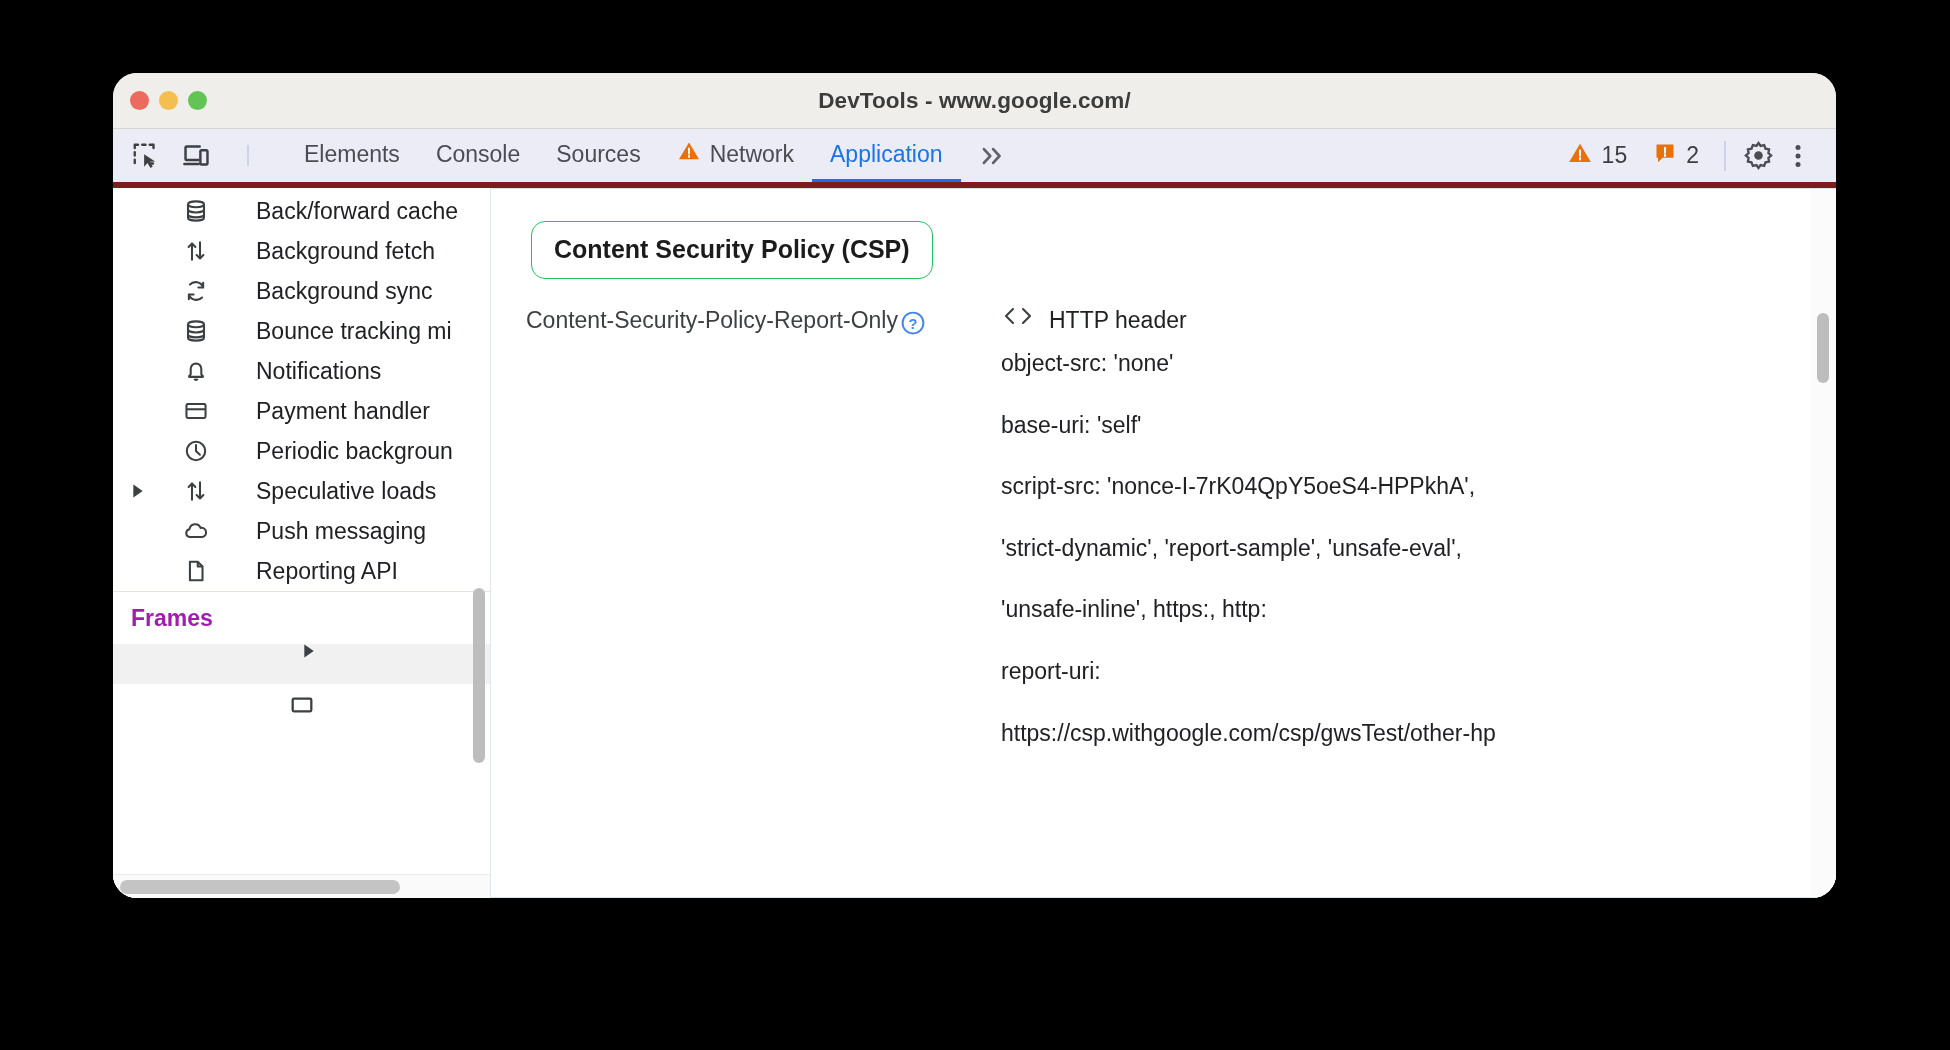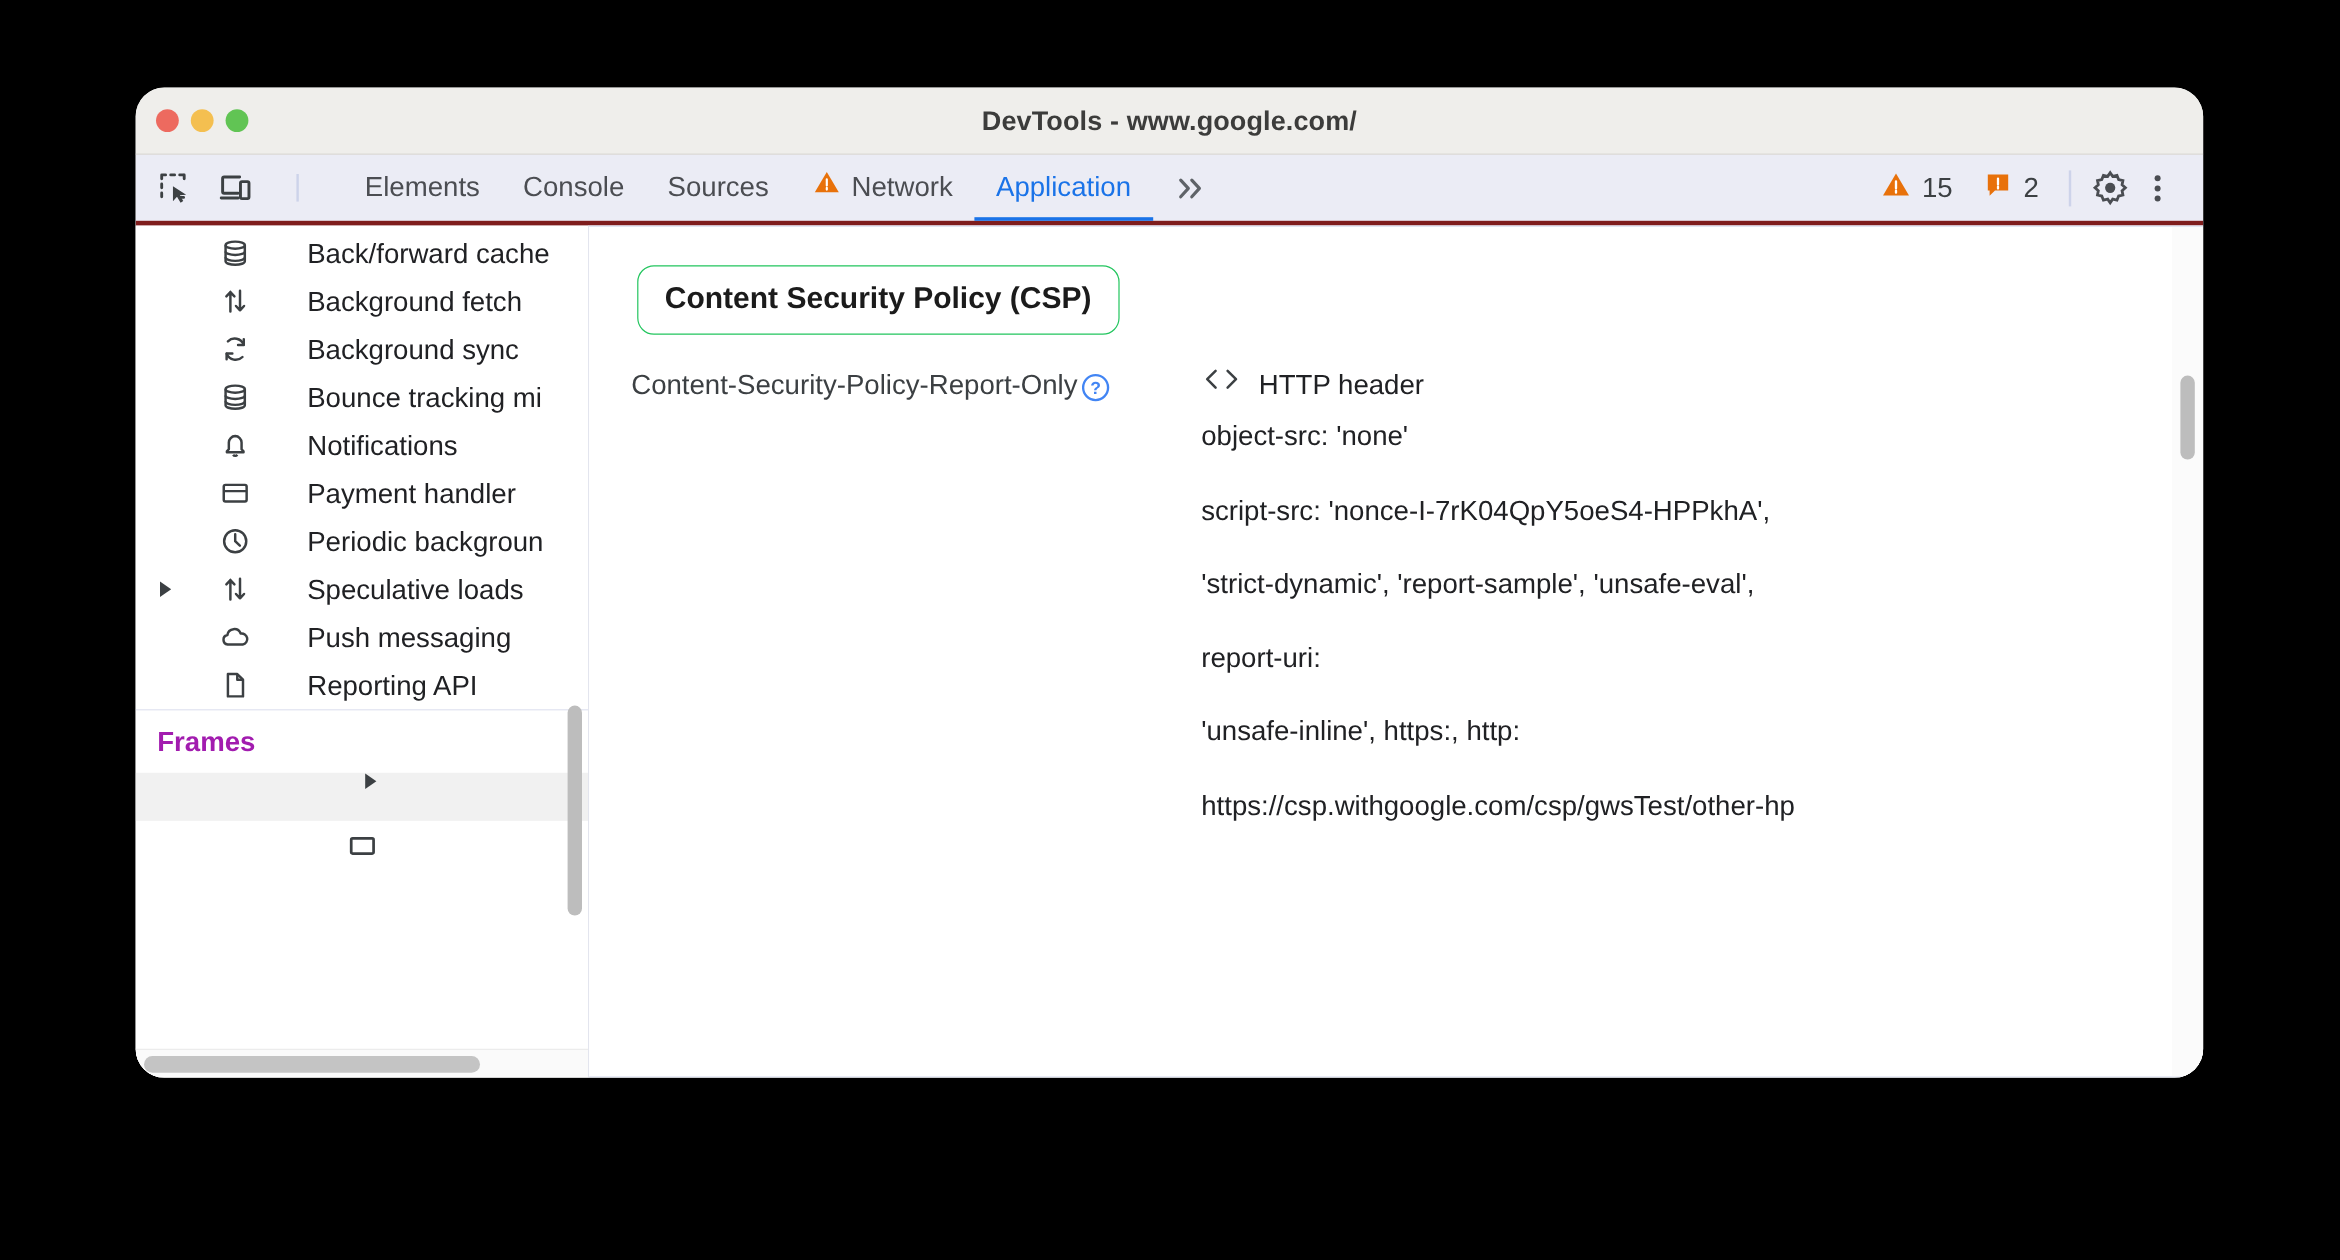--- a/index.html
+++ b/index.html
@@ -45,21 +45,21 @@
     font-size: 22.5px;
     font-weight: bold;
     color: #3c3c3b;
     letter-spacing: .1px;
   }
 
   
   #toolbar {
     height: 59px;
     background: #ebecf5;
-    border-bottom: 4px solid #7f1d1d;
+    border-bottom: 6px solid #7f1d1d;
     display: flex;
     align-items: stretch;
     position: relative;
     gap: 21px;
   }
   .tb-icon-group {
     display: flex; align-items: center;
     padding: 0 13px 0 16px;
     gap: 16px;
   }
@@ -573,32 +573,35 @@
                 <path d="M22 4l7 7-7 7"></path>
               </svg>
             </span>
             <span>HTTP header</span>
           </div>
 
           <div class="directive">
             <b>object-src</b><span>: </span><span>'none'</span>
           </div>
 
+          <div class="directive">
+            <b>base-uri</b><span>: </span><span>'self'</span>
+          </div>
 
           <div class="directive">
             <b>script-src</b><span>: </span><span>'nonce-I-7rK04QpY5oeS4-HPPkhA',</span>
           </div>
 
           <div class="directive">'strict-dynamic', 'report-sample', 'unsafe-eval',</div>
 
+          <div class="directive">'unsafe-inline', https:, http:</div>
+
           <div class="directive">
             <b>report-uri</b><span>:</span>
           </div>
-
-          <div class="directive">'unsafe-inline', https:, http:</div>
 
           <div class="directive">https://csp.withgoogle.com/csp/gwsTest/other-hp</div>
         </div>
       </div>
 
       <div id="content-scrollgutter"></div>
       <div id="content-vthumb"></div>
     </div>
 
   </div>

